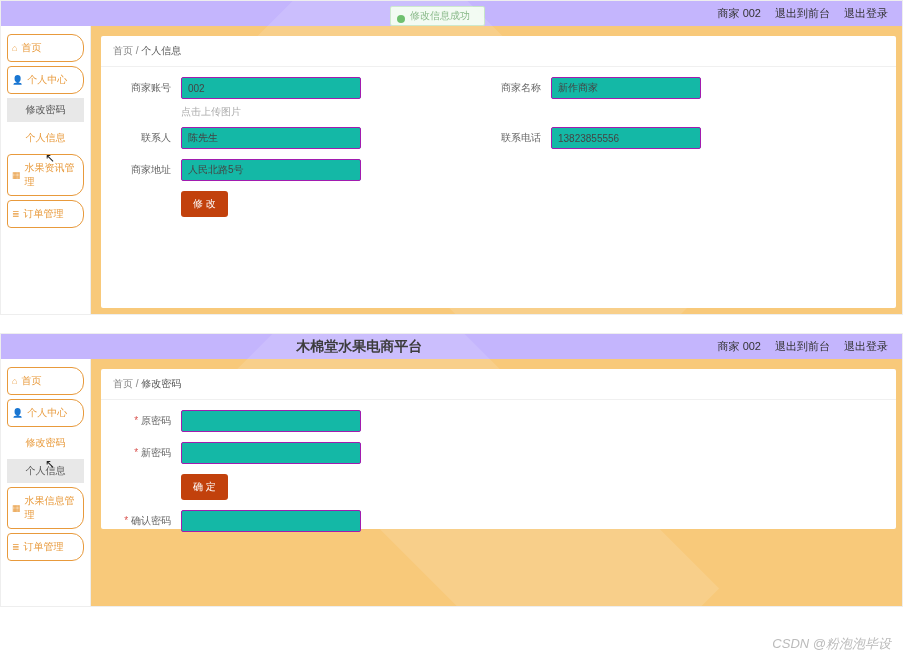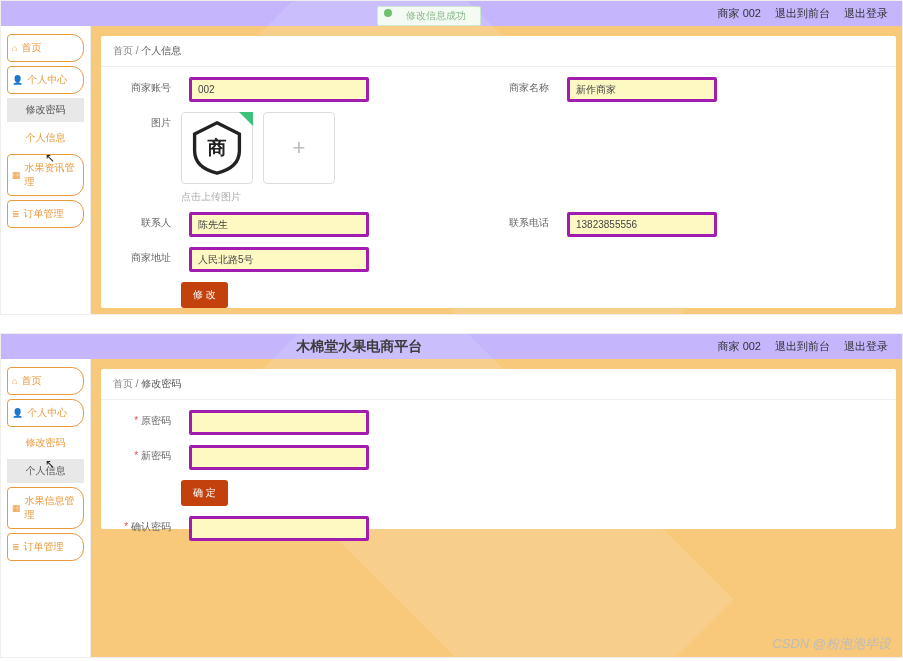--- a/index.html
+++ b/index.html
@@ -1,46 +1,46 @@
 <!DOCTYPE html>
 <html><head>
   <meta charset="utf-8">
   <style>
     * { margin: 0; padding: 0; box-sizing: border-box; font-family: "Microsoft YaHei", Arial, sans-serif; }
     body { background: #fff; font-size: 11px; color: #333; }
     .shot { position: relative; width: 903px; border: 1px solid #eee; background: #fff; overflow: hidden; }
     .shot1 { height: 315px; margin-bottom: 18px; }
-    .shot2 { height: 325px; margin-bottom: 6px; }
+    .shot2 { height: 274px; margin-bottom: 6px; }
 
     .topbar { height: 25px; display: flex; align-items: center; background: #c4b5fd; }
     .topbar .title { flex: 1; text-align: center; font-size: 14px; font-weight: bold; color: #222; }
     .topbar .right { display: flex; gap: 14px; padding-right: 14px; font-size: 11px; color: #333; }
     .topbar .right span { cursor: pointer; }
-    .success-msg { position: absolute; left: 376px; top: 5px; border: 1px solid #c7e6c7; background: #f2fbf2; border-radius: 2px; padding: 2px 14px 2px 6px; font-size: 10px; color: #7ab07a; display: flex; align-items: flex-start; gap: 14px; }
+    .success-msg { position: absolute; left: 389px; top: 5px; border: 1px solid #c7e6c7; background: #f2fbf2; border-radius: 2px; padding: 2px 14px 2px 6px; font-size: 10px; color: #7ab07a; display: flex; align-items: flex-end; gap: 5px; }
     .success-msg .dot { width: 8px; height: 8px; border-radius: 50%; background: #5cb85c; }
 
     .bg-orange { position: absolute; left: 0; right: 0; top: 25px; bottom: 0; background: #f8c97a; }
     .diag { position: absolute; left: 25%; top: 10%; width: 55%; height: 80%; background: rgba(255,255,255,0.12); transform: rotate(45deg); }
 
     .sidebar { position: absolute; left: 0; top: 25px; bottom: 0; width: 90px; background: #fff; border-right: 1px solid #eee; padding-top: 6px; }
     .nav-item { margin: 2px 6px 4px 6px; border: 1px solid #e89a3c; border-radius: 4px 12px 12px 4px; padding: 6px 4px; font-size: 10px; color: #e89a3c; display: flex; align-items: center; gap: 4px; cursor: pointer; }
     .nav-sub { margin: 0 6px 4px 6px; padding: 5px 4px; font-size: 10px; text-align: center; cursor: pointer; }
     .nav-sub.sel { background: #e8e8e8; color: #555; }
     .nav-sub.o { color: #e89a3c; }
     .nav-icon { font-size: 9px; }
     .cursor { position: absolute; font-size: 12px; color: #222; pointer-events: none; }
 
     .content { position: absolute; left: 100px; right: 6px; top: 35px; background: #fff; border-radius: 2px; }
     .breadcrumb { padding: 8px 12px; border-bottom: 1px solid #f0f0f0; font-size: 10px; color: #888; }
     .breadcrumb b { color: #555; font-weight: normal; }
     .form-area { padding: 10px 10px 16px 10px; }
     .row { display: flex; align-items: flex-start; margin-bottom: 10px; }
     .label { width: 60px; text-align: right; margin-right: 10px; font-size: 10px; color: #666; padding-top: 4px; }
     .label.req::before { content: "* "; color: #d9534f; }
-    .input { border: 3px solid #a21caf; border-radius: 2px; padding: 4px 6px; font-size: 10px; color: #444; min-height: 22px; width: 180px; background: #fef9c3; outline: none; margin-left: 8px; }
+    .input { border: 1px solid #a21caf; border-radius: 2px; padding: 4px 6px; font-size: 10px; color: #444; min-height: 22px; width: 180px; background: #14b8a6; outline: none; }
     .input-sm { width: 150px; }
     .two-col { display: flex; gap: 120px; align-items: center; }
     .btn { background: #c2410c; color: #fff; border: none; border-radius: 3px; padding: 6px 12px; font-size: 10px; cursor: pointer; }
     .img-row { display: flex; gap: 10px; align-items: flex-start; }
     .thumb { width: 72px; height: 72px; border: 1px solid #ddd; border-radius: 4px; display: flex; align-items: center; justify-content: center; position: relative; background: #fff; }
     .thumb .corner { position: absolute; right: -1px; top: -1px; width: 0; height: 0; border-left: 14px solid rgba(0,0,0,0); border-top: 14px solid #3cc27a; }
     .thumb.add { color: #bbb; font-size: 22px; }
     .tip { margin-left: 70px; font-size: 10px; color: #aaa; margin-top: -4px; margin-bottom: 8px; }
     .watermark { position: fixed; right: 12px; bottom: 8px; font-size: 13px; color: #bbb; font-style: italic; }
   </style>
@@ -93,33 +93,20 @@
     </div>
     <div class="form-area">
       <div class="two-col">
         <div class="row">
           <div class="label">商家账号</div>
           <input class="input" value="002" style="">
         </div>
         <div class="row">
           <div class="label">商家名称</div>
           <input class="input input-sm" value="新作商家" style="">
-        </div>
-      </div>
-      <div class="row">
-        <div class="label">图片</div>
-        <div class="img-row">
-          <div class="thumb">
-            <div class="corner"></div>
-            <svg width="56" height="56" viewBox="0 0 100 100">
-              <path d="M50 5 L90 25 L90 55 Q90 85 50 95 Q10 85 10 55 L10 25 Z" fill="none" stroke="#222" stroke-width="6"></path>
-              <text x="50" y="60" font-size="34" text-anchor="middle" fill="#222" font-weight="bold">商</text>
-            </svg>
-          </div>
-          <div class="thumb add">+</div>
         </div>
       </div>
       <div class="tip">点击上传图片</div>
       <div class="two-col">
         <div class="row">
           <div class="label">联系人</div>
           <input class="input" value="陈先生" style="">
         </div>
         <div class="row">
           <div class="label">联系电话</div>

